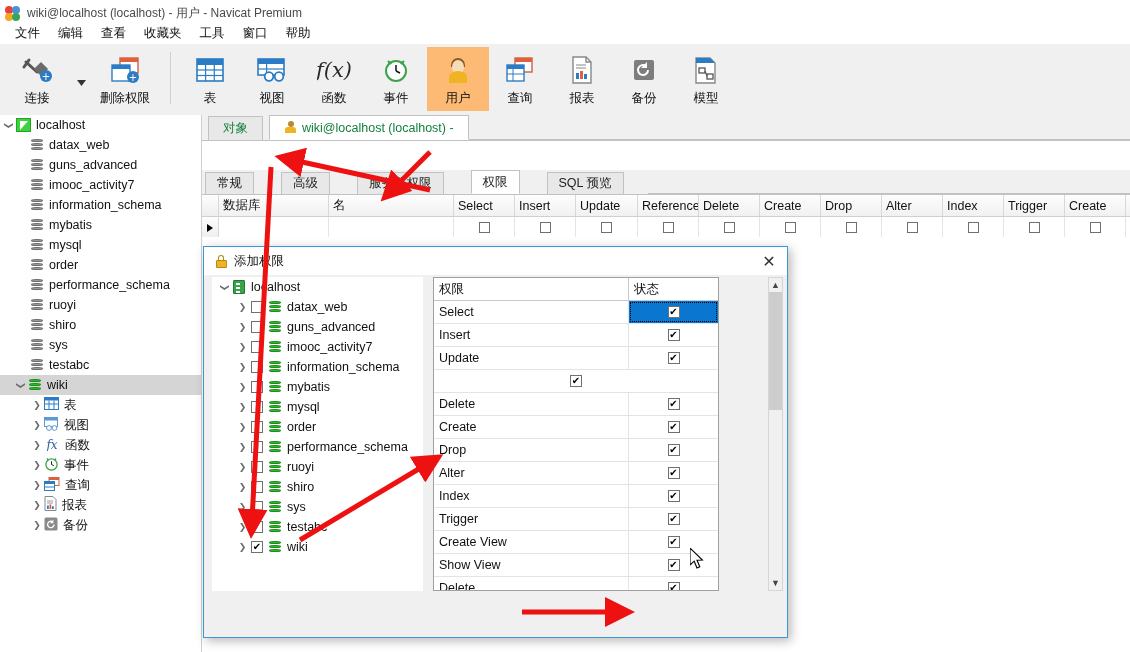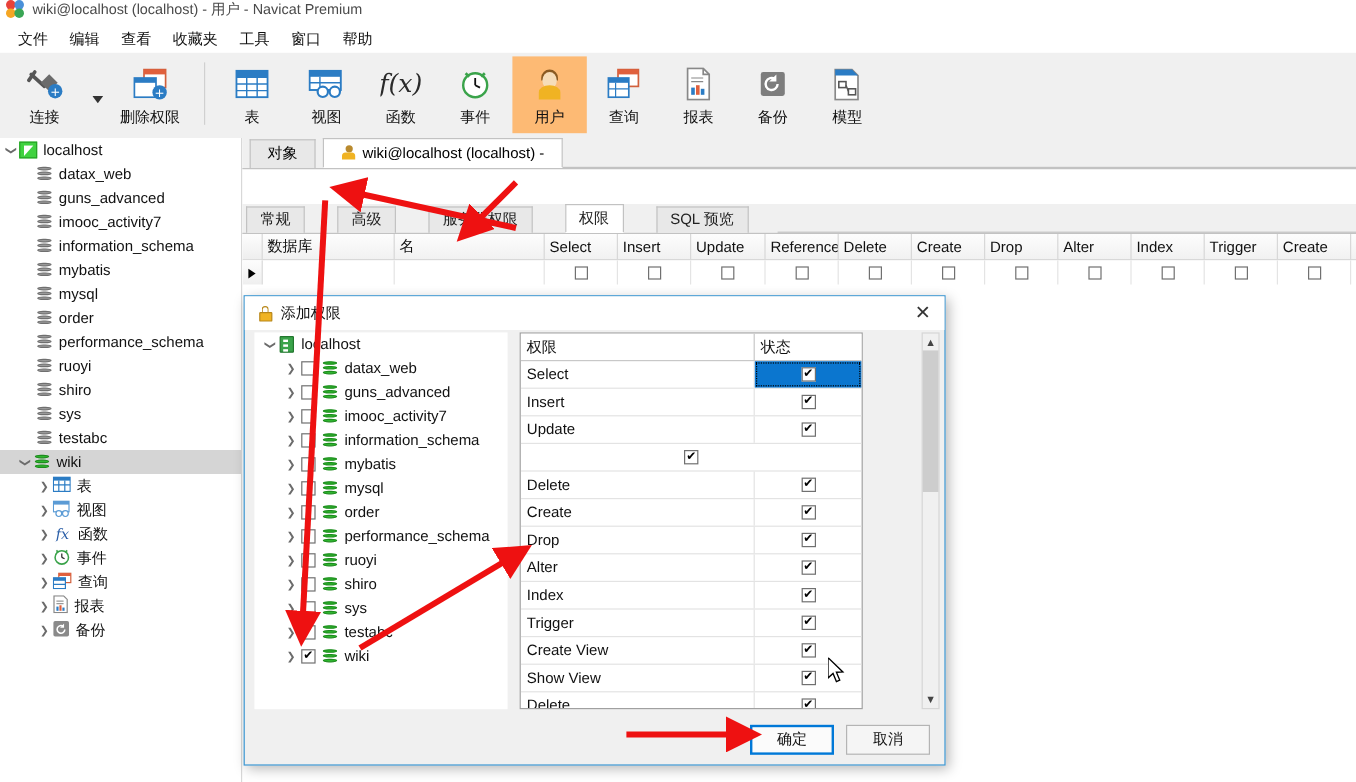--- a/index.html
+++ b/index.html
@@ -5,21 +5,21 @@
   html,body{margin:0;padding:0;}
   body{
     width:1130px;height:652px;overflow:hidden;position:relative;
     font-family:"Liberation Sans","DejaVu Sans",sans-serif;
     font-size:12px;color:#000;background:#ffffff;
     -webkit-font-smoothing:antialiased;
   }
   
   #titlebar{
     position:absolute;left:0;top:0;width:1130px;height:22px;
-    background:#ffffff;display:flex;align-items:flex-start;
+    background:#ffffff;display:flex;align-items:flex-end;
   }
   #titlebar .logo{width:16px;height:16px;margin:0 6px 0 5px;position:relative;flex:none;}
   #titlebar .logo span{position:absolute;width:8px;height:8px;border-radius:50%;}
   #titlebar .logo .c1{background:#e8413a;left:0;top:0;}
   #titlebar .logo .c2{background:#4a90d9;left:7px;top:0;}
   #titlebar .logo .c3{background:#f5a623;left:0;top:7px;}
   #titlebar .logo .c4{background:#3aa655;left:7px;top:7px;}
   #titlebar .ttl{font-size:12px;color:#4a4a4a;}
   
   #menubar{
@@ -58,21 +58,21 @@
   .dbic.green .d{background:#2eb82e;border:0.5px solid #1e8c1e;box-sizing:border-box;}
   .hostic{width:15px;height:14px;margin-right:5px;background:#3fd23f;border:1px solid #26a326;
           box-sizing:border-box;position:relative;flex:none;}
   .hostic:after{content:"";position:absolute;left:3px;top:2px;width:8px;height:9px;
                 background:#ffffff;clip-path:polygon(0 0,100% 0,0 100%);transform:rotate(0deg);}
   
   #main{position:absolute;left:202px;top:115px;width:928px;height:537px;background:#ffffff;}
   #tabstrip{position:absolute;left:0;top:0;width:928px;height:25px;background:#f0f0f0;
             border-bottom:1px solid #c2c2c2;display:flex;align-items:flex-end;}
   .otab{height:24px;background:#e8e8e8;border:1px solid #c2c2c2;border-bottom:none;
-        display:flex;align-items:center;padding:0 14px;font-size:12.5px;color:#000000;
+        display:flex;align-items:center;padding:0 14px;font-size:12.5px;color:#15803d;
         margin-left:6px;box-sizing:border-box;cursor:default;}
   .otab.sel{background:#ffffff;height:25px;border-bottom:1px solid #fff;}
   .otab .uic{width:13px;height:13px;margin-right:5px;flex:none;position:relative;}
   .otab .uic .h{position:absolute;left:3.5px;top:0;width:6px;height:6px;border-radius:50%;background:#b98a2e;}
   .otab .uic .b{position:absolute;left:1px;top:6px;width:11px;height:6px;border-radius:3px 3px 0 0;background:#f0b323;}
   .tabfill{flex:1;height:24px;border-bottom:1px solid #c2c2c2;}
   #acttoolbar{position:absolute;left:0;top:26px;width:928px;height:28px;background:#f5f5f5;
               display:flex;align-items:center;border-bottom:1px solid #e0e0e0;}
   .abtn{display:flex;align-items:center;padding:2px 9px;font-size:12.5px;color:#111;cursor:default;}
   .absep{width:1px;height:18px;background:#d0d0d0;margin:0 4px;}
@@ -943,24 +943,20 @@
       </div>
     </div>
   </div>
 
   <div id="dscroll">
     <div class="ar">▲</div>
     <div class="thumb"></div>
     <div class="ar" style="position:absolute;bottom:0;width:13px;">▼</div>
   </div>
 
-  <div id="dlgfoot">
-    <div class="dbtn primary">确定</div>
-    <div class="dbtn">取消</div>
-  </div>
 </div>
 
 <svg id="annot">
   <defs>
     <marker id="ah" markerWidth="6" markerHeight="6" refX="2.2" refY="3" orient="auto">
       <polygon points="0,0 6,3 0,6" fill="#ee1111"></polygon>
     </marker>
   </defs>
 
   <line x1="271" y1="167" x2="252" y2="520" stroke="#ee1111" stroke-width="5" marker-end="url(#ah)"></line>

